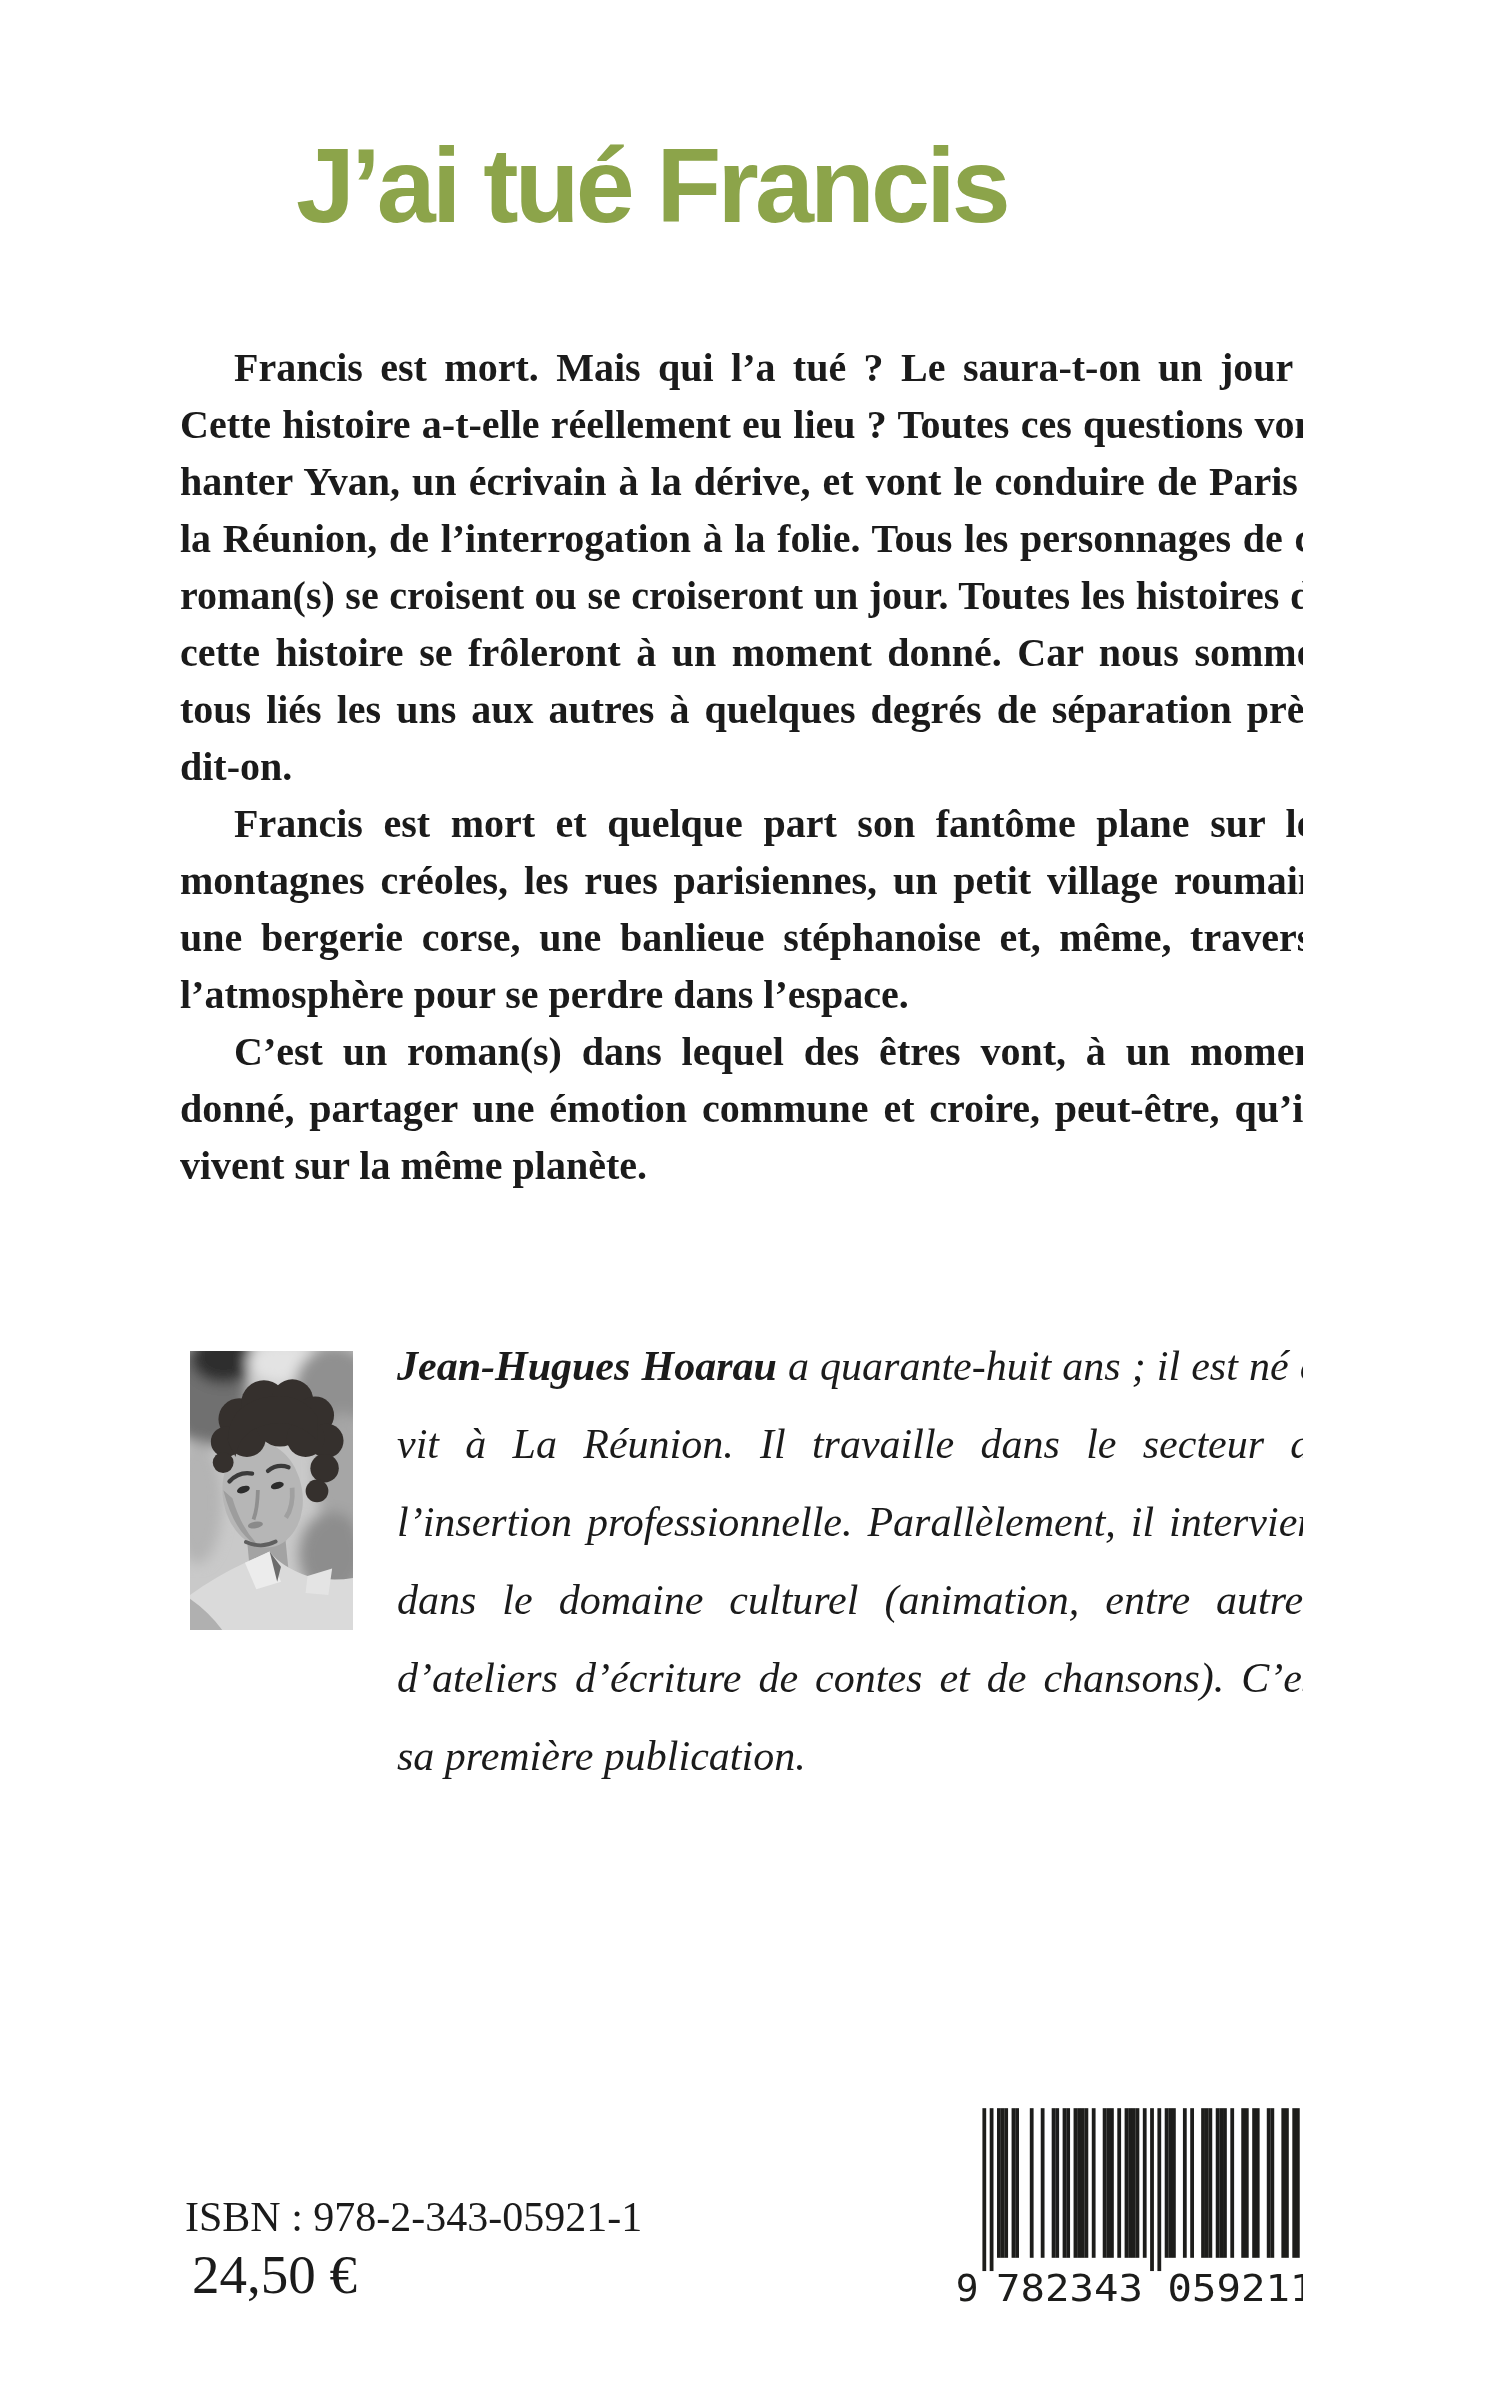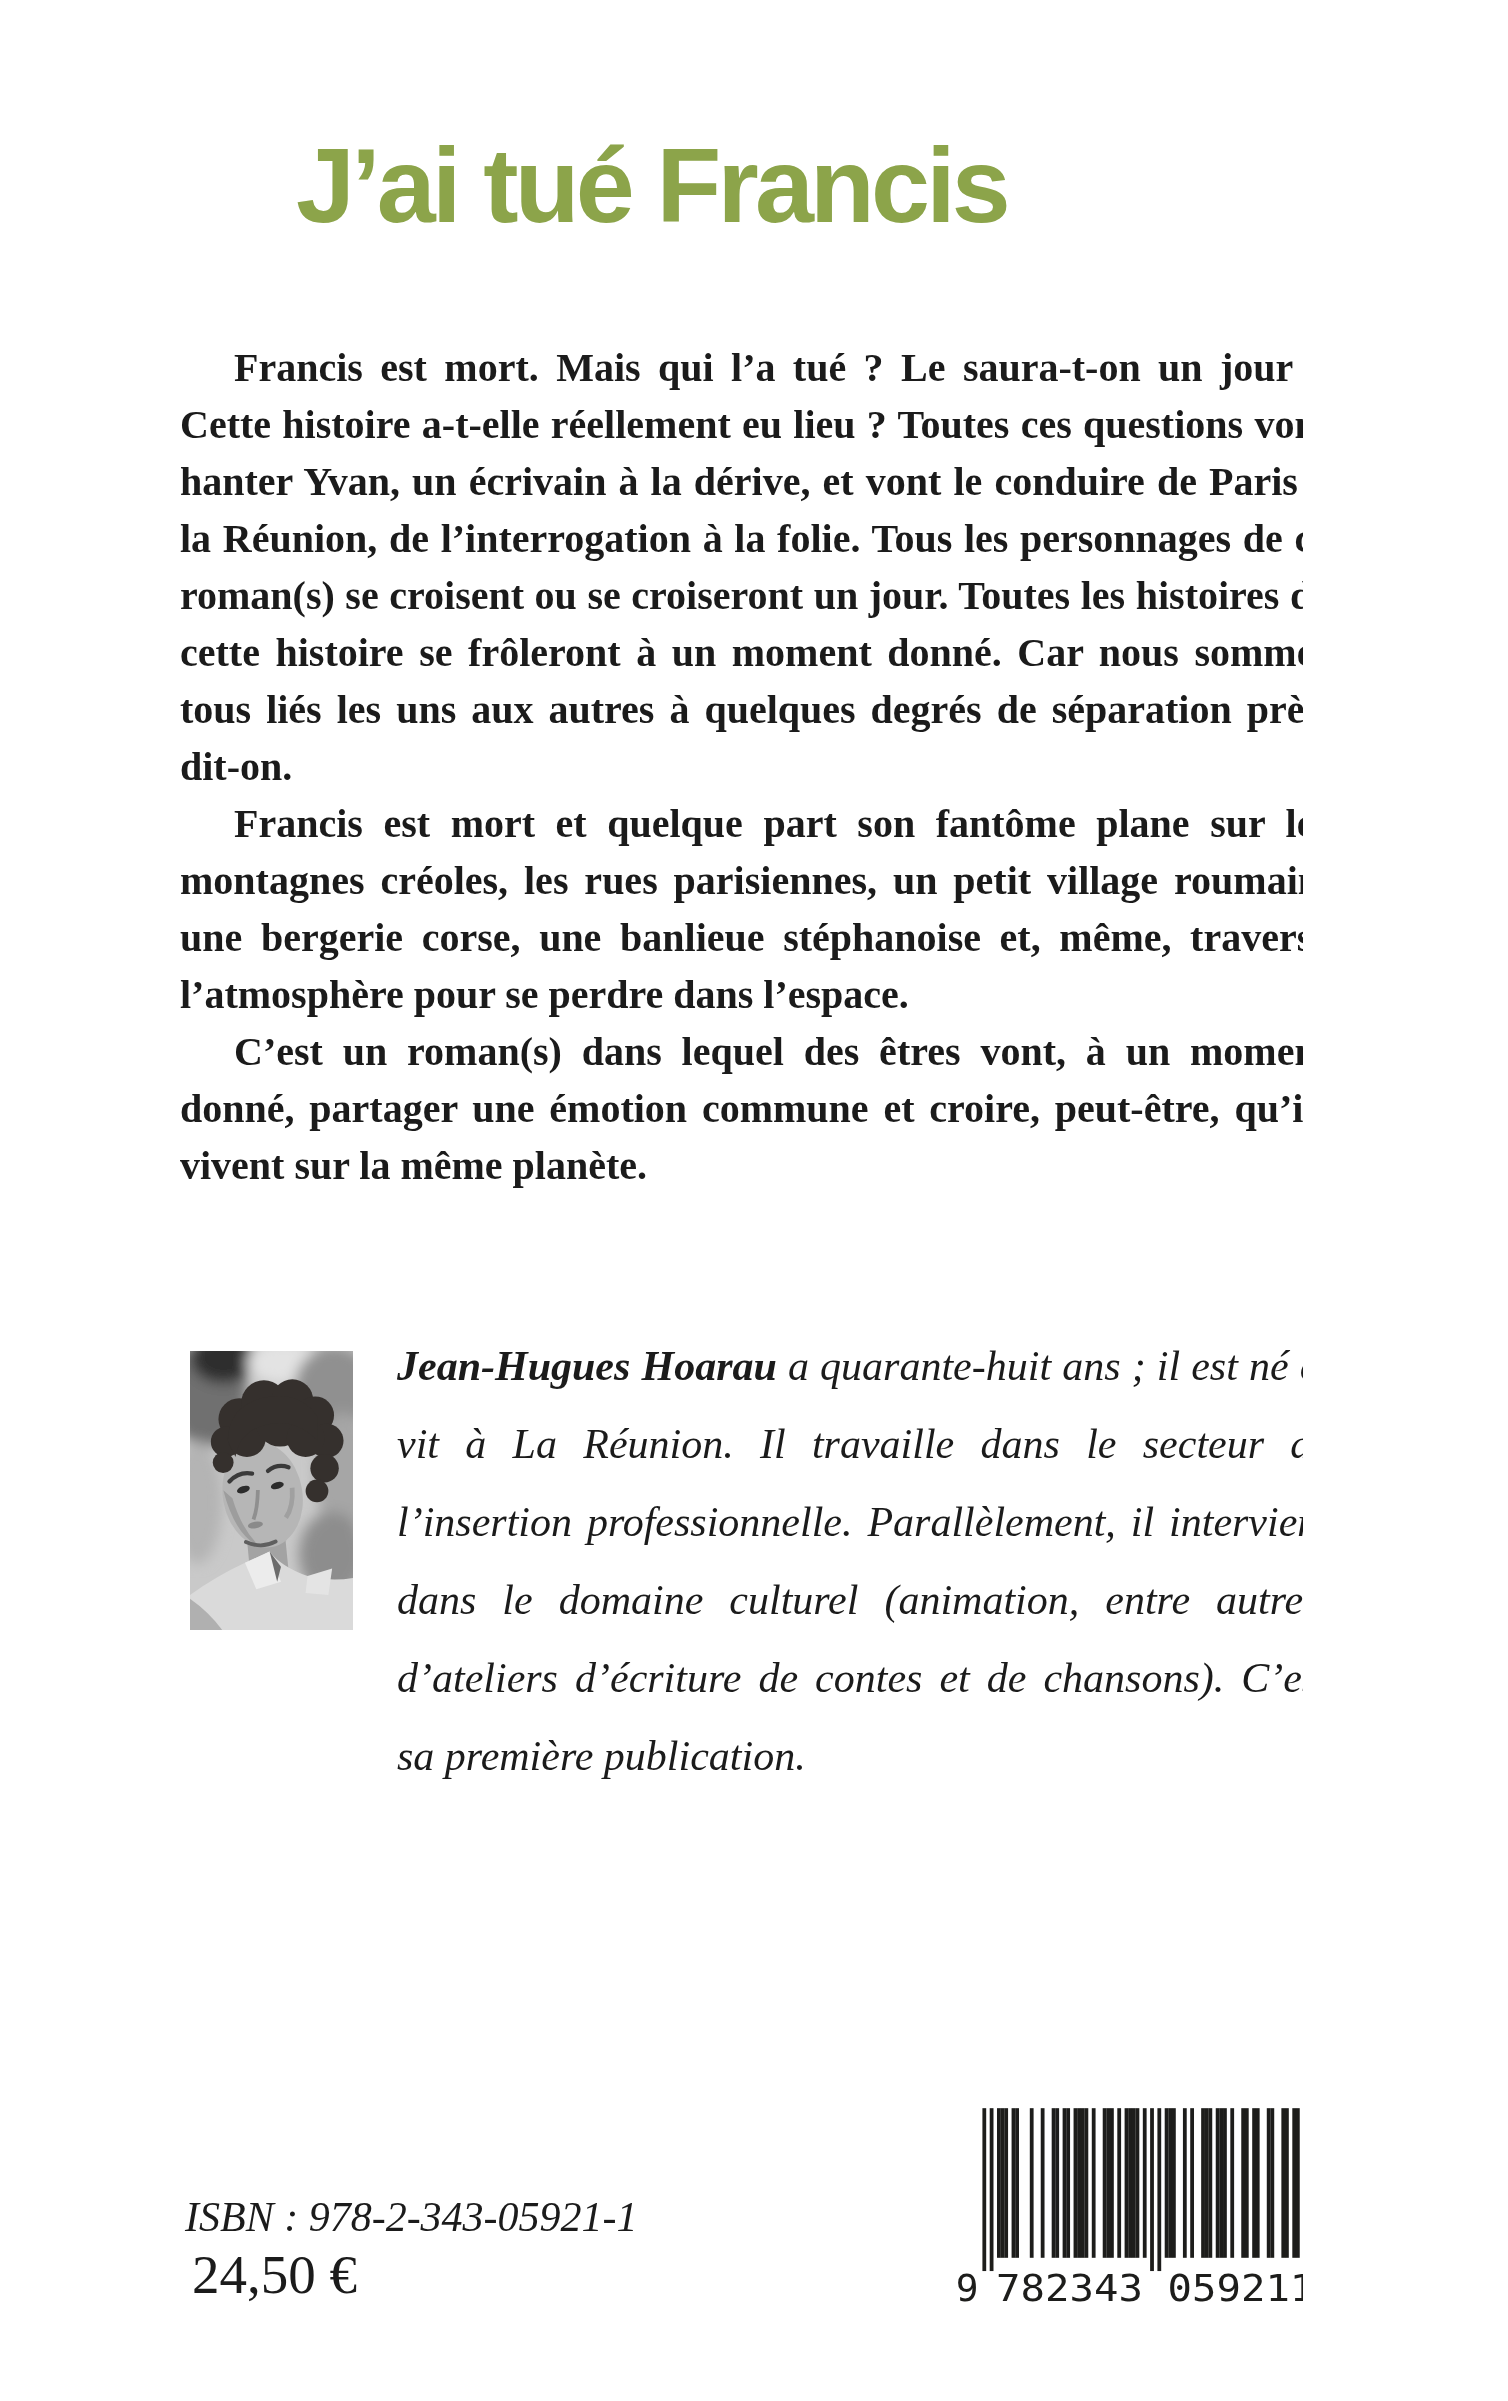--- a/index.html
+++ b/index.html
@@ -35,21 +35,21 @@
   .bio{
     position:absolute;left:397px;top:1327px;width:933px;
     font-style:italic;
     font-size:42px;line-height:78px;
     text-align:justify;
     margin:0;
   }
   .bio .name{font-weight:bold;}
   .isbn{
     position:absolute;left:185px;top:2194px;
-    font-size:42px;line-height:1.1;font-style:italic;
+    font-size:42px;line-height:1.1;
   }
   .price{
     position:absolute;left:192px;top:2245px;
     font-size:55px;line-height:1.1;
   }
   .barcode{
     position:absolute;left:954px;top:2108px;width:375px;height:203px;
   }
   .barcode svg{display:block;overflow:visible;}
 </style>

